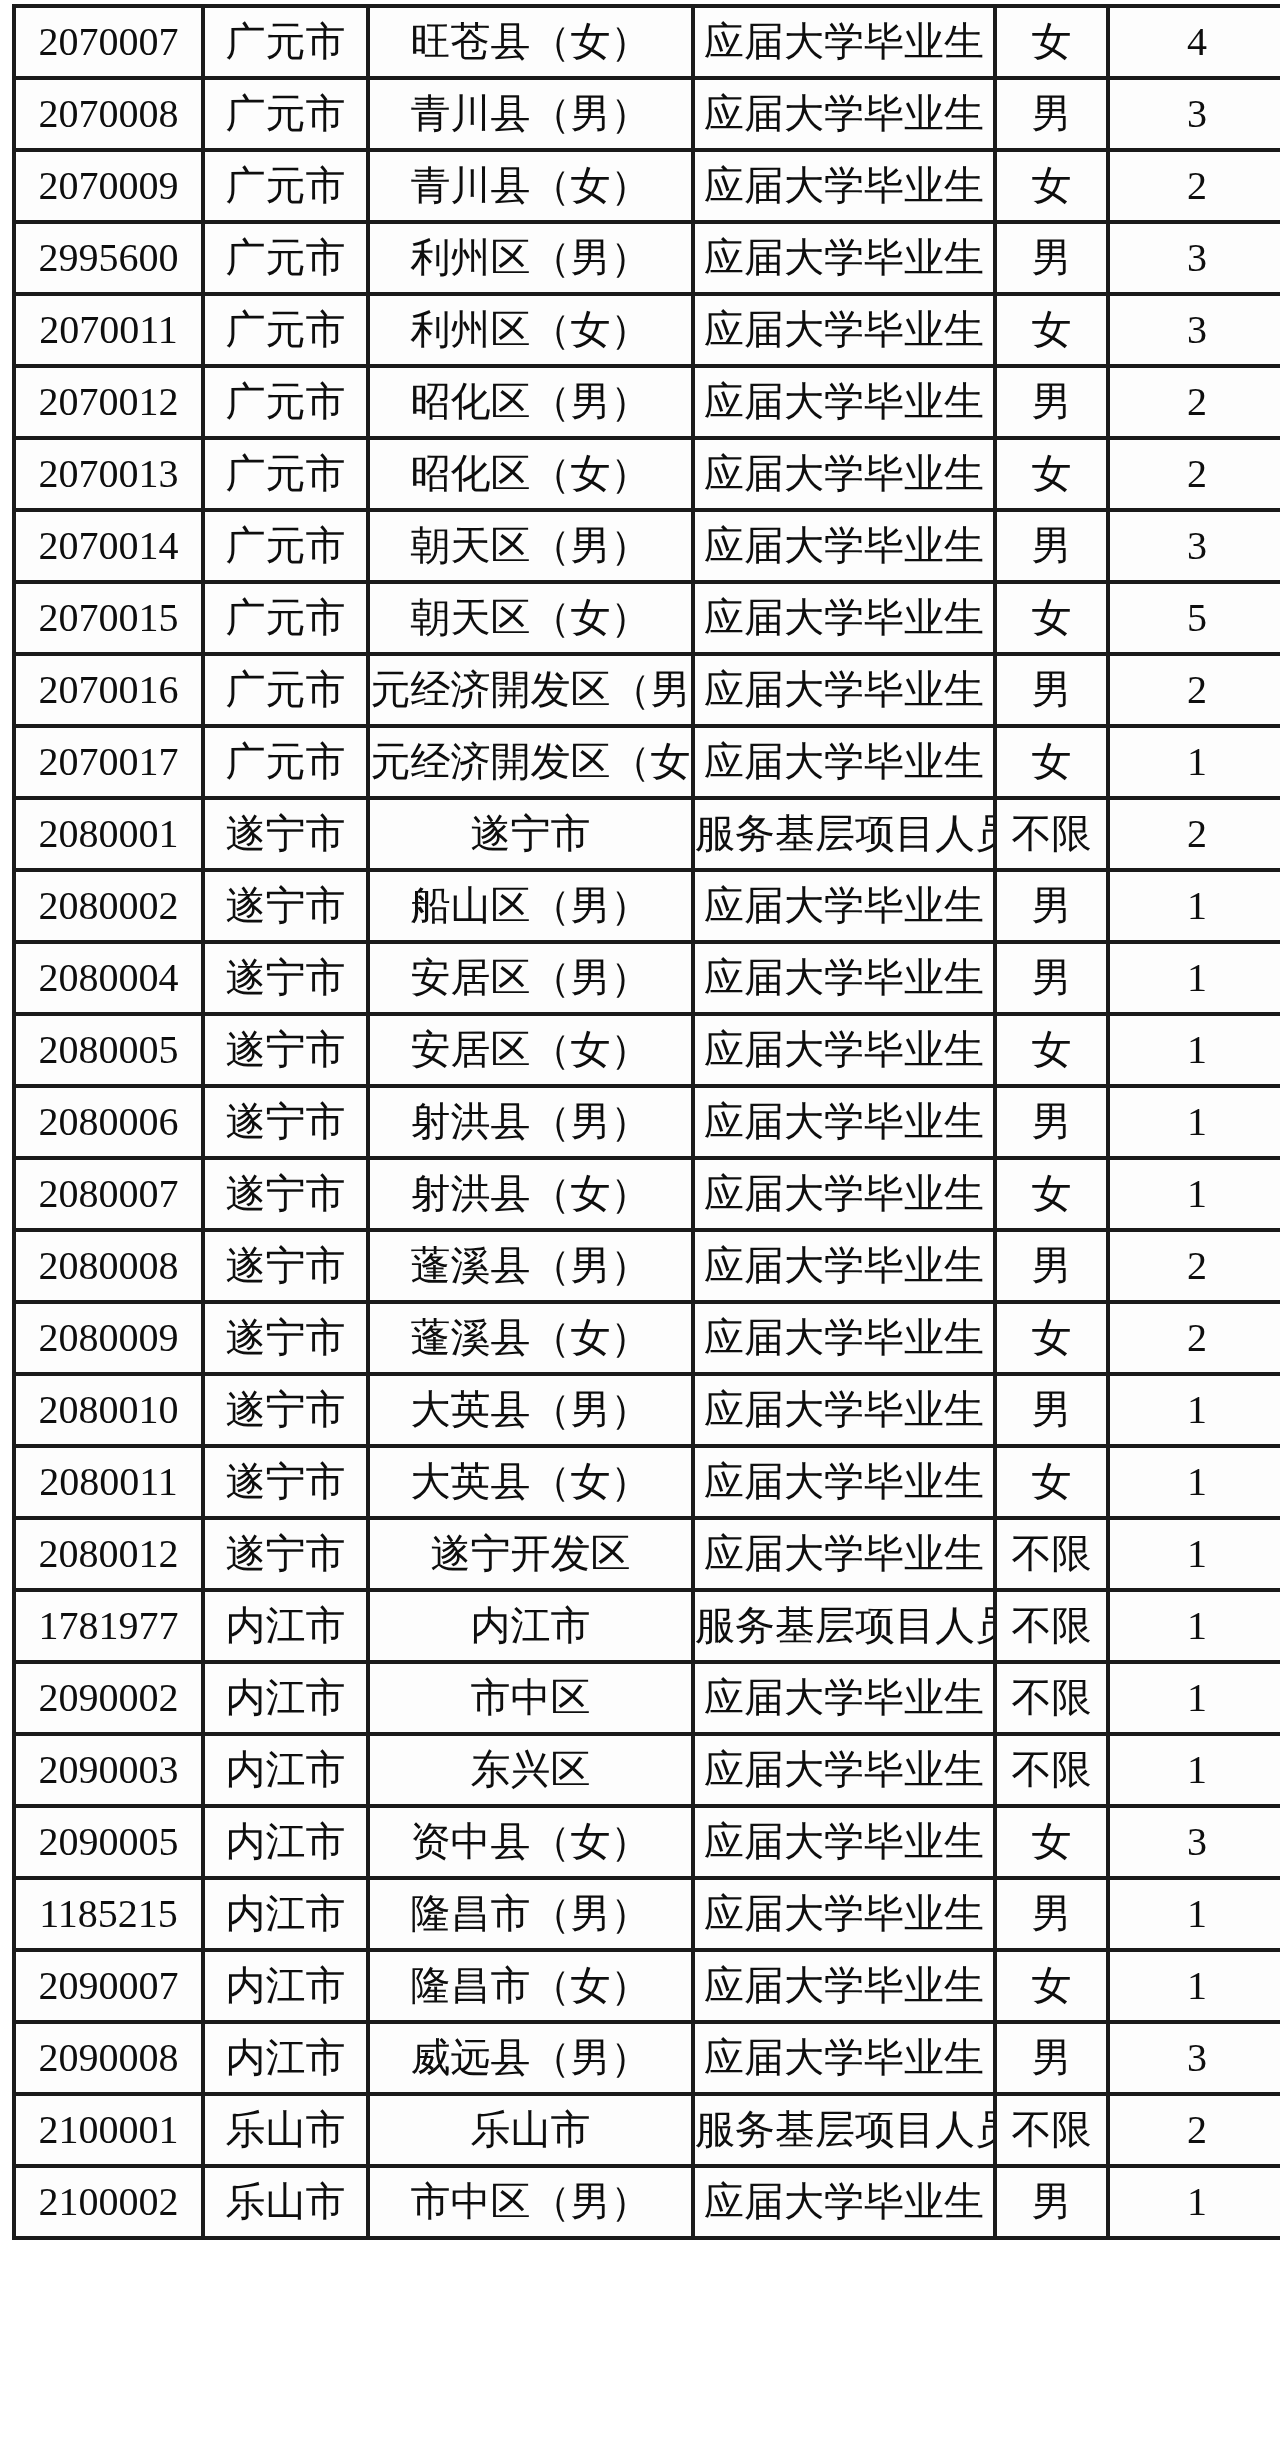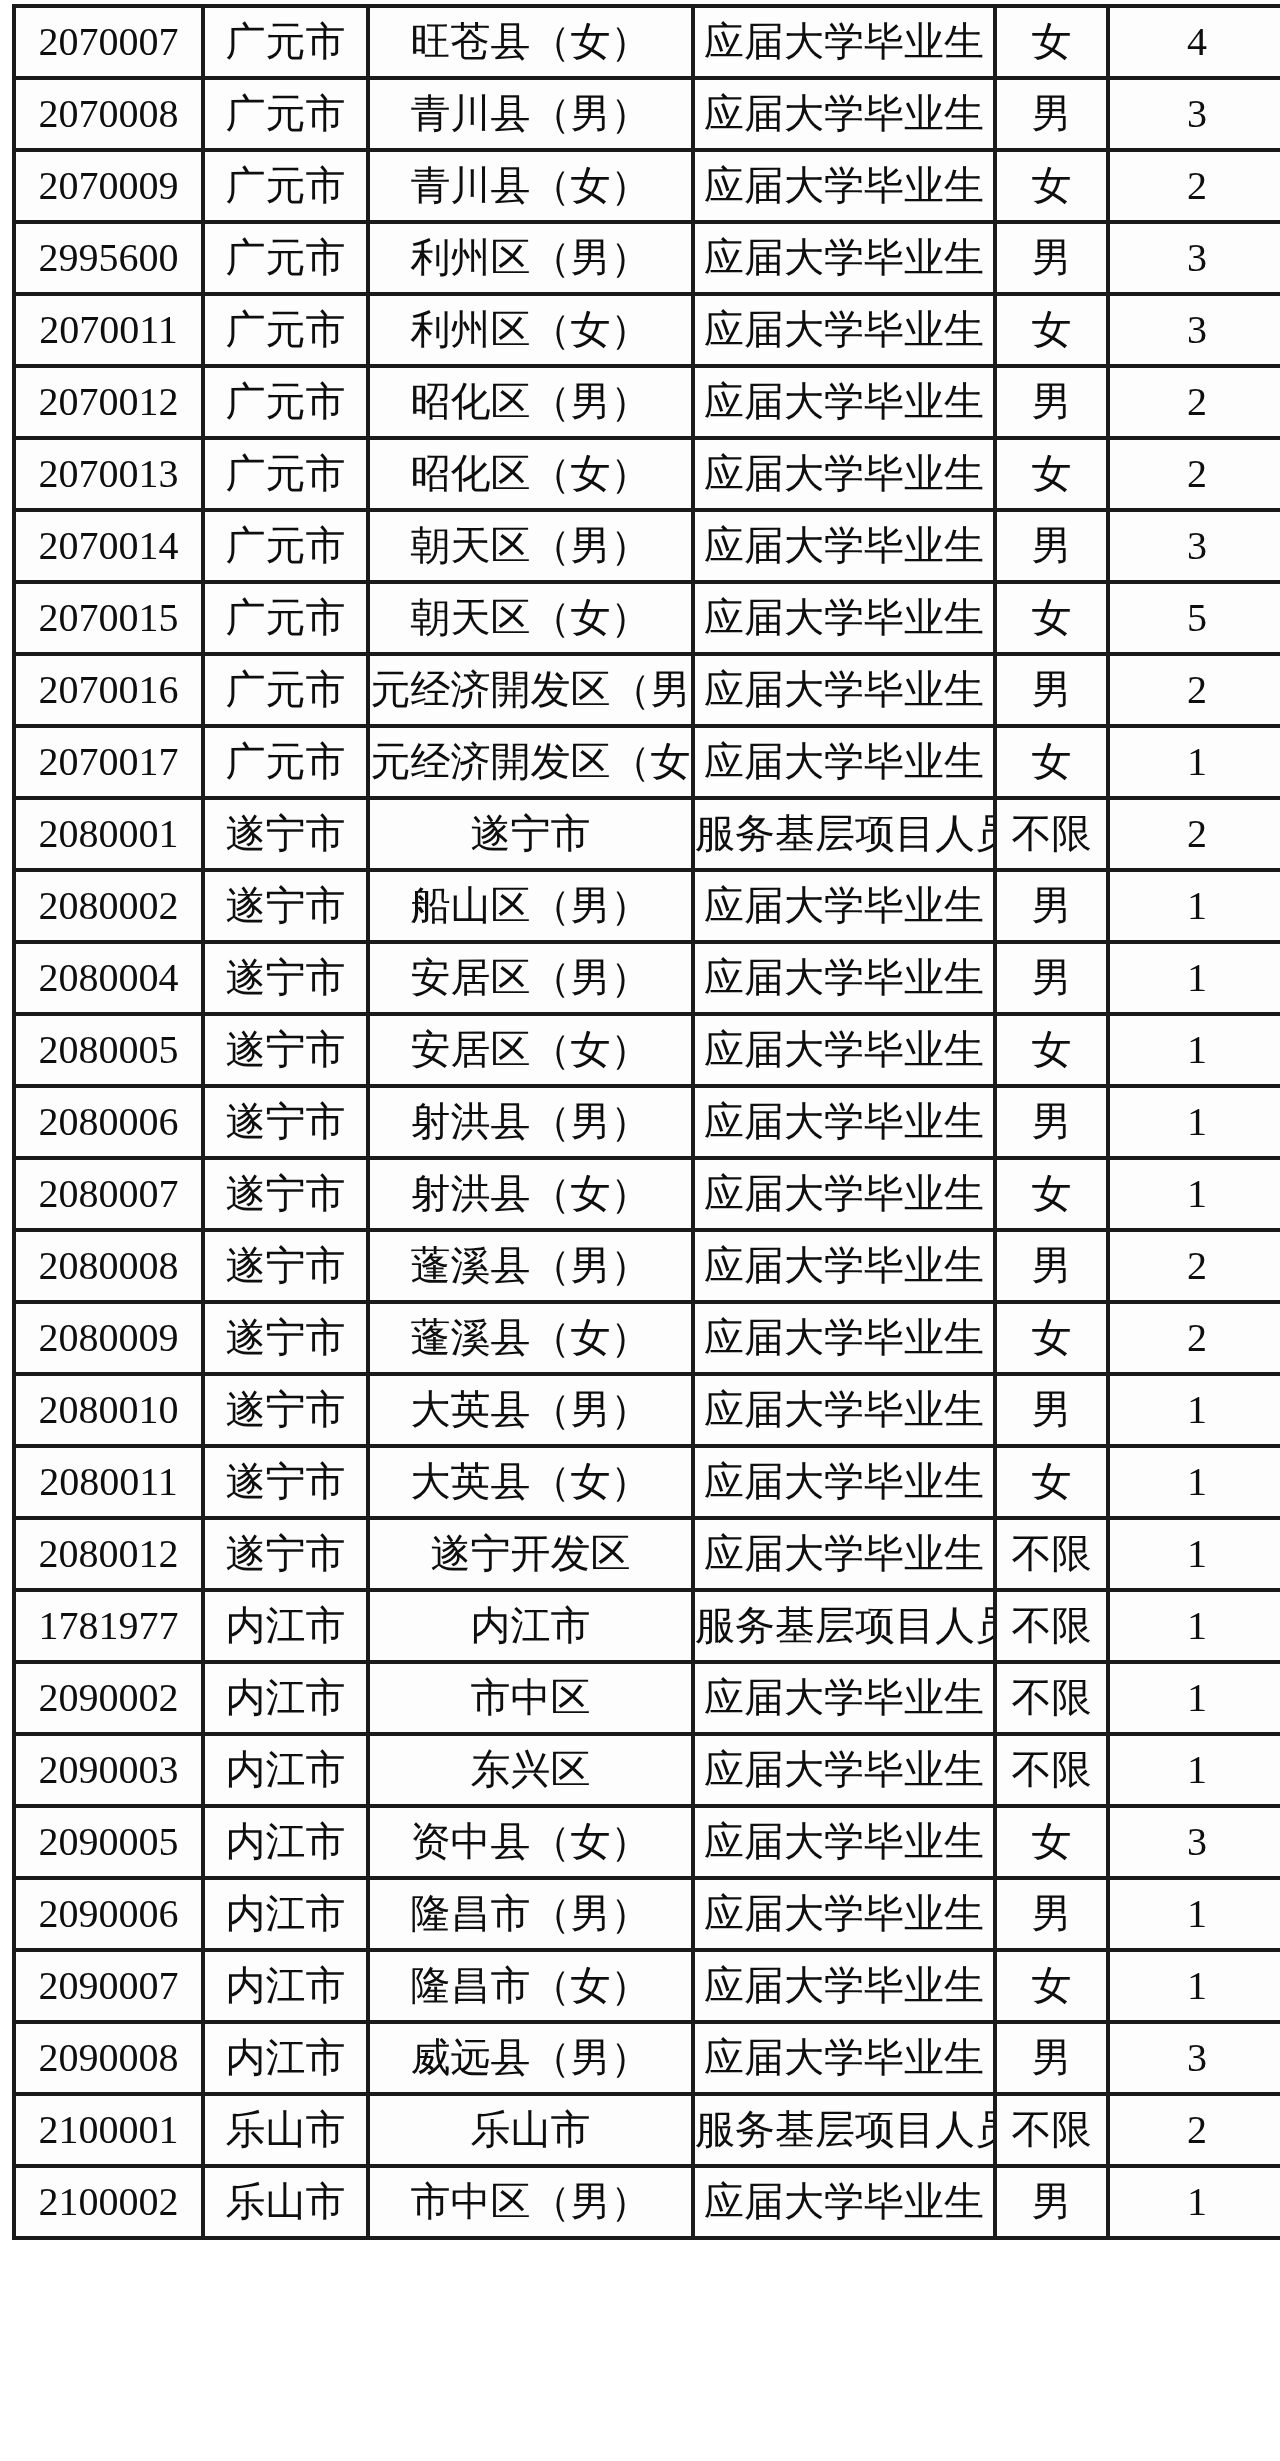--- a/index.html
+++ b/index.html
@@ -256,21 +256,21 @@
       </tr>
       <tr>
         <td class="col-code">2090005</td>
         <td class="col-city">内江市</td>
         <td class="col-district">资中县（女）</td>
         <td class="col-category">应届大学毕业生</td>
         <td class="col-gender">女</td>
         <td class="col-count">3</td>
       </tr>
       <tr>
-        <td class="col-code">2090006</td>
+        <td class="col-code">1185215</td>
         <td class="col-city">内江市</td>
         <td class="col-district">隆昌市（男）</td>
         <td class="col-category">应届大学毕业生</td>
         <td class="col-gender">男</td>
         <td class="col-count">1</td>
       </tr>
       <tr>
         <td class="col-code">2090007</td>
         <td class="col-city">内江市</td>
         <td class="col-district">隆昌市（女）</td>

